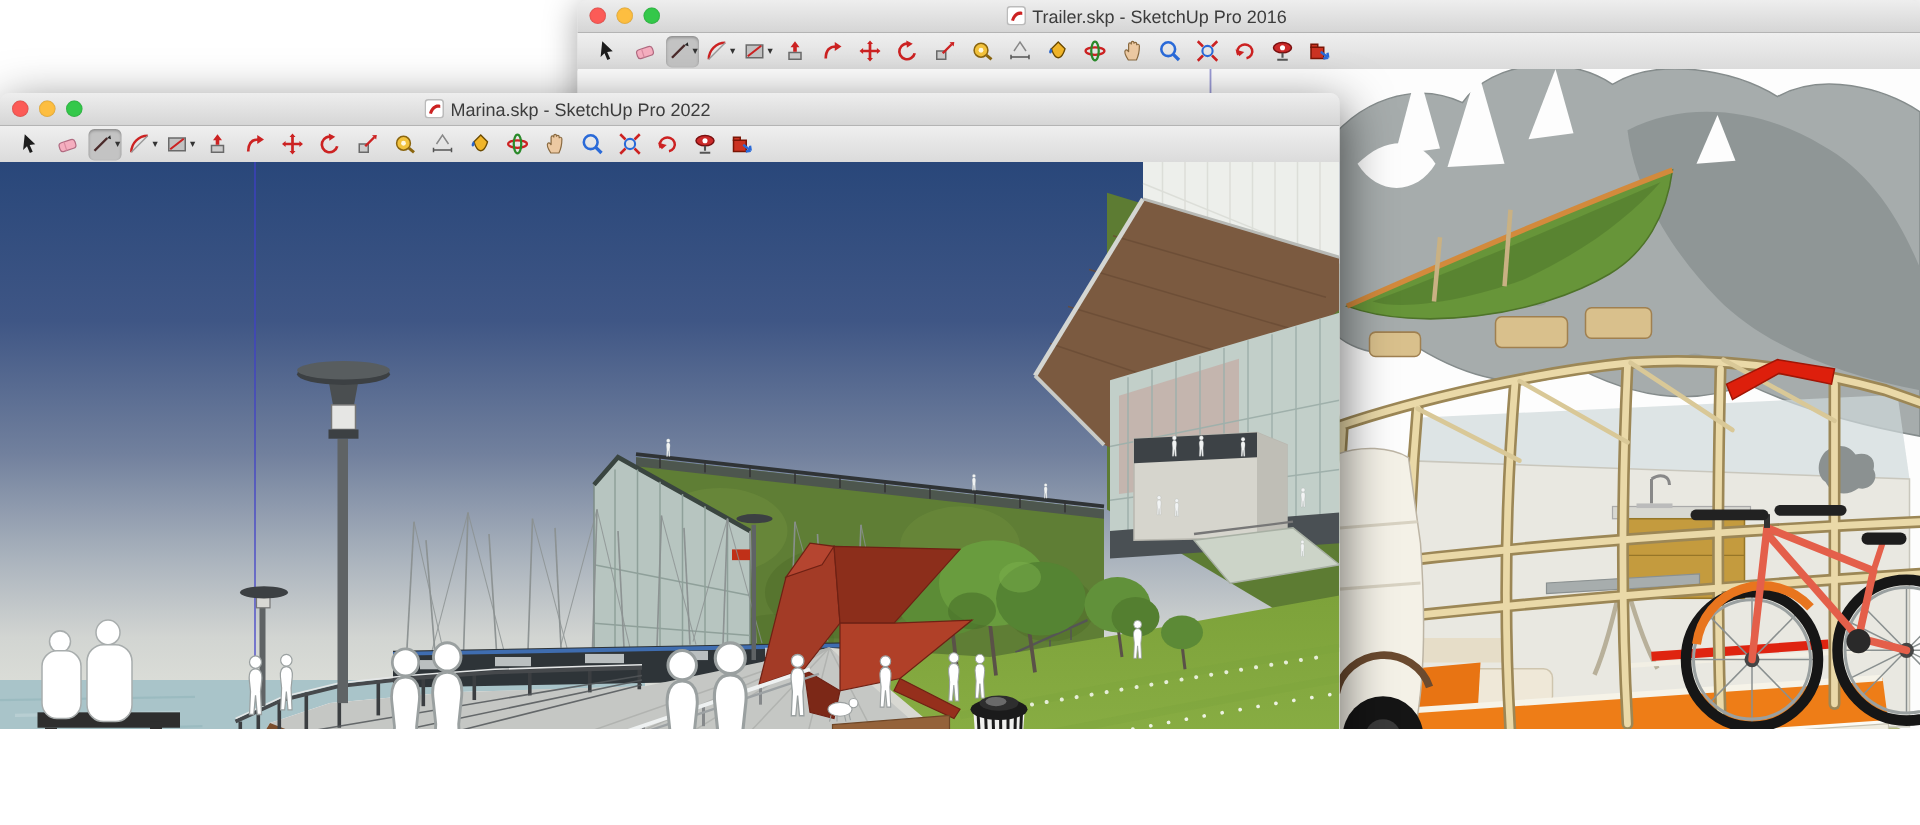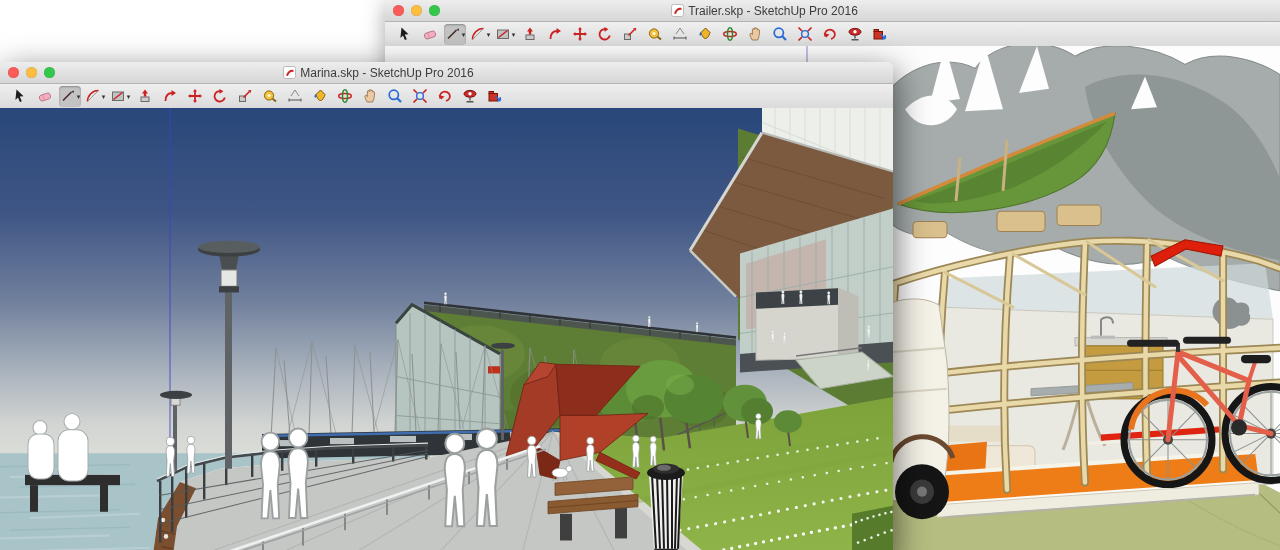--- a/index.html
+++ b/index.html
@@ -1,16 +1,16 @@
 <!DOCTYPE html>
 <html><head>
 <meta charset="utf-8">
 <style>
   html,body{margin:0;padding:0;background:#ffffff;}
-  .screen{position:relative;width:1280px;height:550px;overflow:hidden;background:#ffffff;
+  .screen{position:relative;width:1280px;height:486px;overflow:hidden;background:#ffffff;
           font-family:"Liberation Sans",sans-serif;}
   .window{position:absolute;background:#ececec;border-radius:6px 6px 0 0;}
   .window.back{left:385px;top:0;width:895px;height:560px;box-shadow:0 4px 22px rgba(0,0,0,.35);}
   .window.front{left:0;top:62px;width:893px;height:500px;box-shadow:3px 8px 32px rgba(0,0,0,.55);}
   .titlebar{height:21px;background:linear-gradient(#eeeeee,#d6d6d6);border-bottom:1px solid #b4b4b4;
             border-radius:6px 6px 0 0;position:relative;display:flex;align-items:center;}
   .traffic{position:absolute;left:8px;top:0;height:21px;display:flex;align-items:center;gap:7px;}
   .dot{width:11px;height:11px;border-radius:50%;box-shadow:inset 0 0 1px rgba(0,0,0,.35);}
   .title{flex:1;text-align:center;font-size:12px;color:#3c3c3c;display:flex;justify-content:center;
          align-items:center;gap:4px;margin-right:136px;white-space:nowrap;overflow:hidden;}
@@ -325,21 +325,21 @@
           <span class="dot" title="minimize" style="background: rgb(253, 190, 64);"></span>
           <span class="dot" title="zoom" style="background: rgb(52, 200, 74);"></span>
         </div>
       <div class="title">
         <span class="doc-icon">
           <svg width="13" height="13" viewBox="0 0 13 13">
               <rect x="0.5" y="0.5" width="12" height="12" rx="2" fill="#fff" stroke="#bbb"></rect>
               <path d="M3 9.5 C4.5 4.5 8 3 10.5 4 L10.5 6 C8.5 5.4 6 6.5 5 10 Z" fill="#cc2222"></path>
             </svg>
         </span>
-        <span>Marina.skp - SketchUp Pro 2016</span>
+        <span>Marina.skp - SketchUp Pro 2022</span>
       </div>
     </div>
     <div class="toolbar">
         <div class="tool" title="Select">
           <svg width="16" height="16" viewBox="0 0 16 16">
             <path d="M4.5 1.5 L11.5 8.2 L7.8 8.6 L9.8 13.2 L7.9 14 L6 9.5 L3.4 12 Z" fill="#1d1d1d"></path>
           </svg>
         </div>
         <div class="tool" title="Eraser">
           <svg width="16" height="16" viewBox="0 0 16 16">

